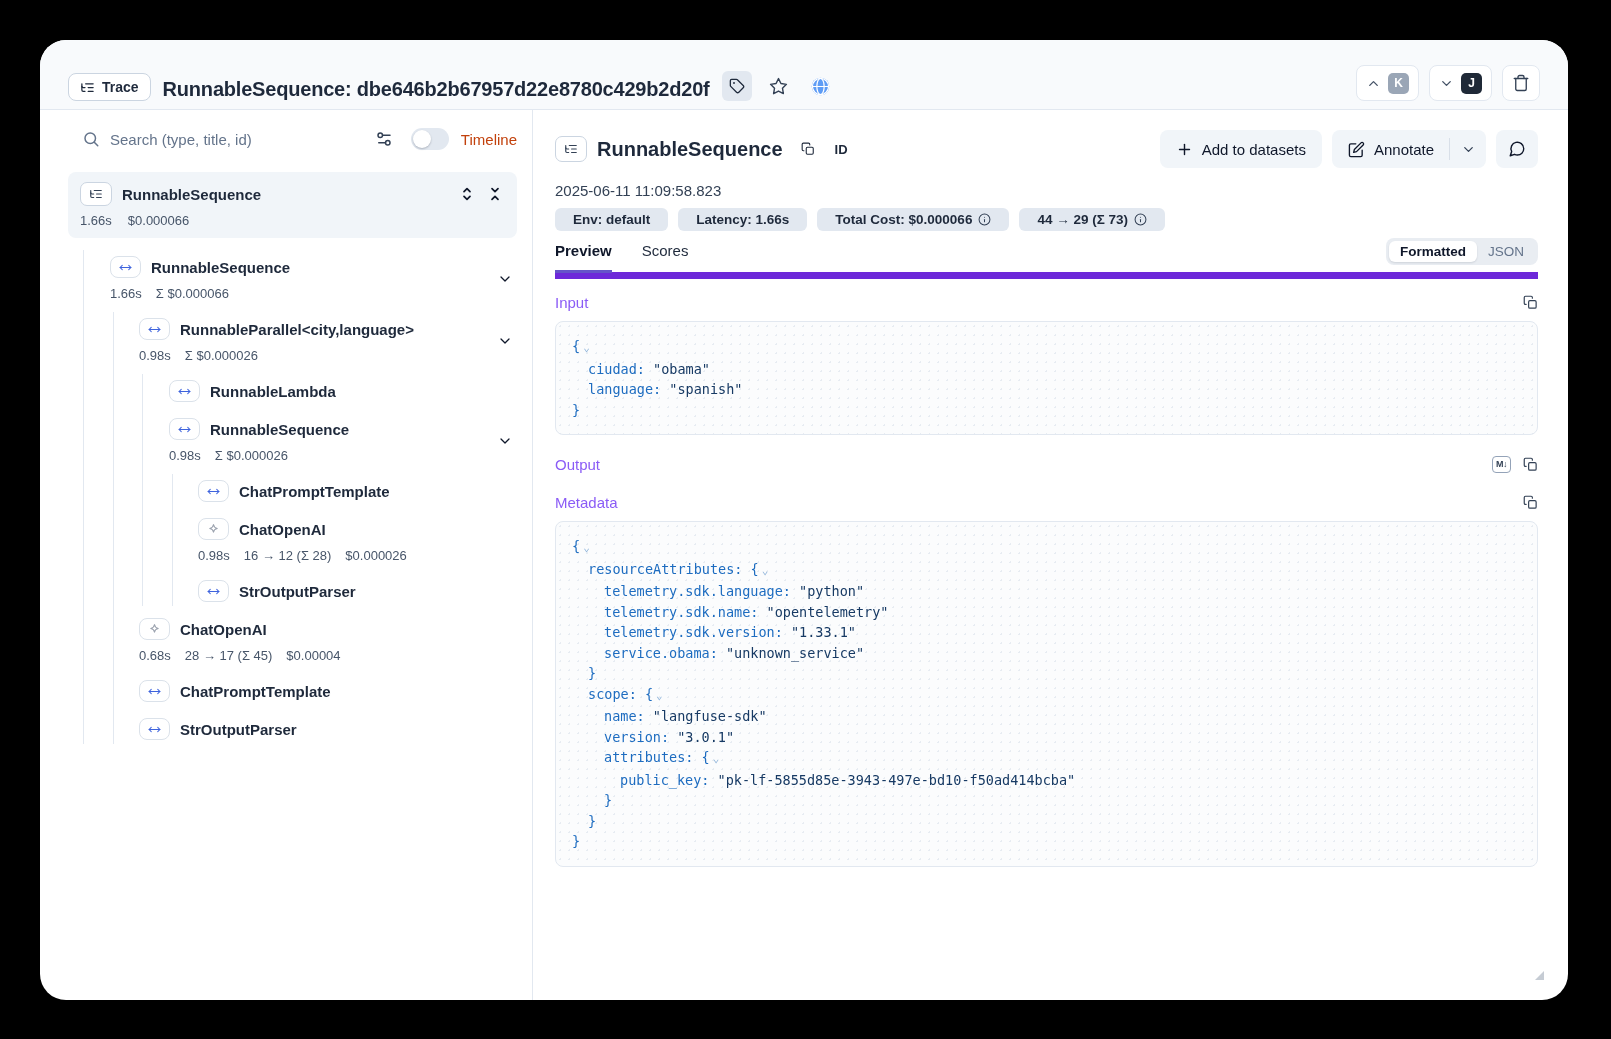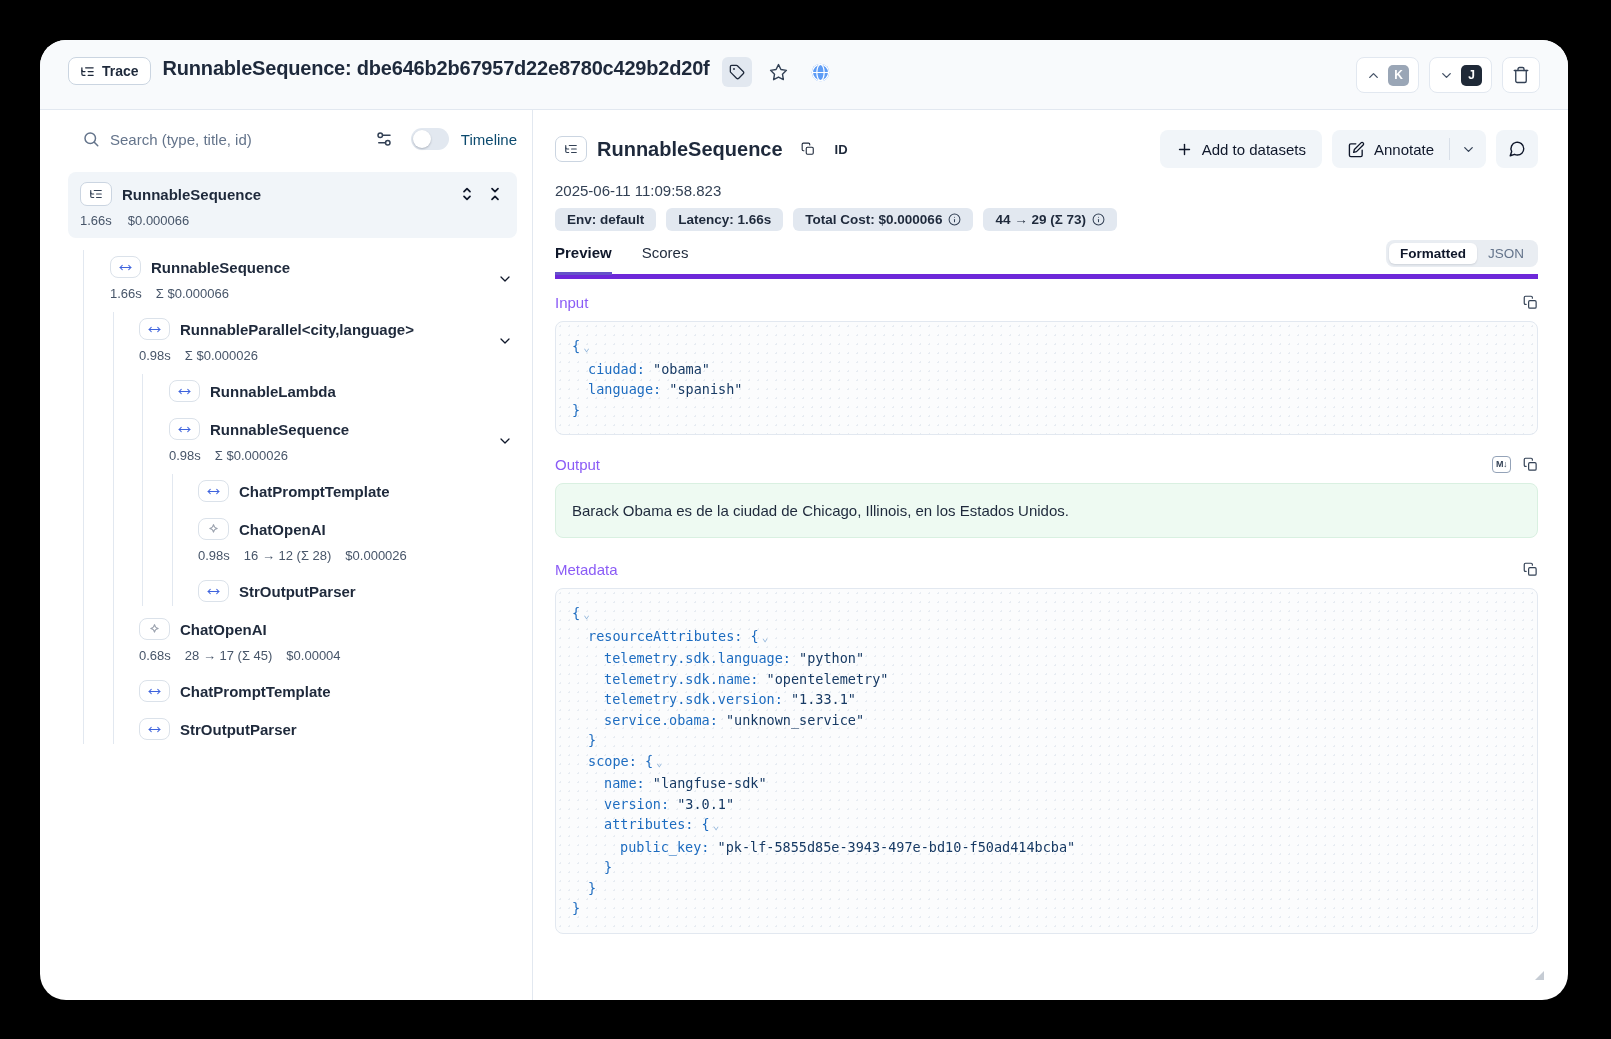--- a/index.html
+++ b/index.html
@@ -14,21 +14,21 @@
   .window {
     position:absolute; left:40px; top:40px; width:1528px; height:960px;
     background:#fff; border-radius:26px; overflow:hidden;
     display:flex; flex-direction:column;
     box-shadow:0 12px 40px rgba(0,0,0,.65);
   }
   
   .titlebar {
     height:70px; flex-shrink:0; background:#f8fafc;
     border-bottom:1px solid #e2e8f0;
-    display:flex; align-items:flex-start; padding:17px 28px; gap:12px;
+    display:flex; align-items:flex-end; padding:8px 28px; gap:12px;
   }
   .trace-chip {
     display:inline-flex; align-items:center; gap:7px;
     border:1px solid #cbd5e1; background:#fff; border-radius:8px;
     padding:5px 11px; font-size:14px; font-weight:700; color:#1e293b;
   }
   .tb-title { font-size:20px; font-weight:700; color:#1e293b; letter-spacing:-.2px; white-space:nowrap; }
   .tag-btn {
     width:30px; height:30px; border-radius:6px; background:#e2e8f0;
     display:flex; align-items:center; justify-content:center; color:#1e293b; cursor:pointer;
@@ -56,21 +56,21 @@
   .search-row { display:flex; align-items:center; height:58px; margin:0 15px 0 28px; gap:10px; }
   .search-row .s-icon { color:#64748b; flex-shrink:0; margin-left:14px; }
   .search-input {
     flex:1; border:none; outline:none; background:transparent;
     font-size:15px; color:#0f172a; font-family:"Liberation Sans", sans-serif;
   }
   .search-input::placeholder { color:#64748b; }
   .sliders-ic { color:#334155; flex-shrink:0; margin-right:8px; cursor:pointer; }
   .toggle { width:38px; height:22px; border-radius:11px; background:#e2e8f0; position:relative; flex-shrink:0; cursor:pointer; }
   .toggle .knob { position:absolute; left:2px; top:2px; width:18px; height:18px; border-radius:50%; background:#fff; box-shadow:0 1px 2px rgba(15,23,42,.25); }
-  .timeline-lbl { font-size:15px; color:#0c4a6e; margin-left:2px; white-space:nowrap; }
+  .timeline-lbl { font-size:15px; color:#c2410c; margin-left:2px; white-space:nowrap; }
   
   .root-card { margin:4px 15px 10px 28px; background:#f1f5f9; border-radius:8px; padding:10px 14px 10px 12px; cursor:pointer; }
   .root-line1 { display:flex; align-items:center; gap:10px; }
   .chip-ic {
     width:32px; height:24px; border:1px solid #cbd5e1; background:#fff; border-radius:7px;
     display:flex; align-items:center; justify-content:center; color:#334155; flex-shrink:0;
   }
   .root-name { font-size:15px; font-weight:700; color:#1e293b; }
   .root-icons { margin-left:auto; display:flex; gap:12px; color:#0f172a; }
   .root-icons span { cursor:pointer; display:flex; }
@@ -100,27 +100,27 @@
     height:38px; background:#f1f5f9; border:none; border-radius:8px;
     display:inline-flex; align-items:center; gap:9px; padding:0 16px;
     font-size:15px; font-weight:500; color:#0f172a; cursor:pointer;
     font-family:"Liberation Sans", sans-serif;
   }
   .btn .divider { width:1px; height:22px; background:#d8dfe8; margin:0 2px 0 6px; }
   .btn-icon-only { width:42px; padding:0; justify-content:center; }
   .timestamp { margin-top:14px; font-size:15px; color:#334155; }
   .badges { margin-top:9px; display:flex; gap:10px; }
   .badge {
-    background:#e2e8f0; border-radius:6px; padding:4px 12px;
+    background:#e2e8f0; border-radius:6px; padding:4px 18px;
     font-size:13.5px; font-weight:700; color:#1e293b;
     display:inline-flex; align-items:center; gap:6px; white-space:nowrap;
   }
   .badge .i-ic { display:flex; color:#334155; }
   
-  .tabs-row { margin-top:12px; border-bottom:5px solid #6d28d9; display:flex; align-items:flex-end; position:relative; height:36px; }
+  .tabs-row { margin-top:12px; border-bottom:7px solid #6d28d9; display:flex; align-items:flex-end; position:relative; height:36px; }
   .tab { margin-right:30px; padding-bottom:11px; font-size:15px; color:#1e293b; cursor:pointer; position:relative; top:1px; border-bottom:3px solid transparent; }
   .tab.active { font-weight:700; color:#0f172a; border-bottom-color:#6553c9; }
   .seg { position:absolute; right:0; bottom:7px; background:#e9edf2; border-radius:8px; padding:3px; display:flex; }
   .seg-opt { padding:3px 11px; border-radius:6px; font-size:13.5px; color:#64748b; font-weight:500; cursor:pointer; white-space:nowrap; }
   .seg-opt.active { background:#fff; color:#0f172a; font-weight:700; box-shadow:0 1px 2px rgba(15,23,42,.12); }
   
   .sections { margin-top:4px; }
   .section-head { display:flex; align-items:center; height:38px; }
   .section-lbl { font-size:15px; font-weight:500; color:#8b5cf6; }
   .section-icons { margin-left:auto; display:flex; align-items:center; gap:12px; color:#334155; }
@@ -571,21 +571,20 @@
           <span class="section-icons">
             <span class="md-chip">M↓</span>
             <span class="ic">
               <svg width="15" height="15" viewBox="0 0 24 24" fill="none" stroke="currentColor" stroke-width="1.9" stroke-linecap="round" stroke-linejoin="round">
                   <rect x="9" y="9" width="12" height="12" rx="2"></rect>
                   <path d="M5 15H4a2 2 0 0 1-2-2V4a2 2 0 0 1 2-2h9a2 2 0 0 1 2 2v1"></path>
                 </svg>
             </span>
           </span>
         </div>
-        <div class="output-box">Barack Obama es de la ciudad de Chicago, Illinois, en los Estados Unidos.</div>
 
         <div class="section-head">
           <span class="section-lbl">Metadata</span>
           <span class="section-icons">
             <span class="ic">
               <svg width="15" height="15" viewBox="0 0 24 24" fill="none" stroke="currentColor" stroke-width="1.9" stroke-linecap="round" stroke-linejoin="round">
                   <rect x="9" y="9" width="12" height="12" rx="2"></rect>
                   <path d="M5 15H4a2 2 0 0 1-2-2V4a2 2 0 0 1 2-2h9a2 2 0 0 1 2 2v1"></path>
                 </svg>
             </span>

